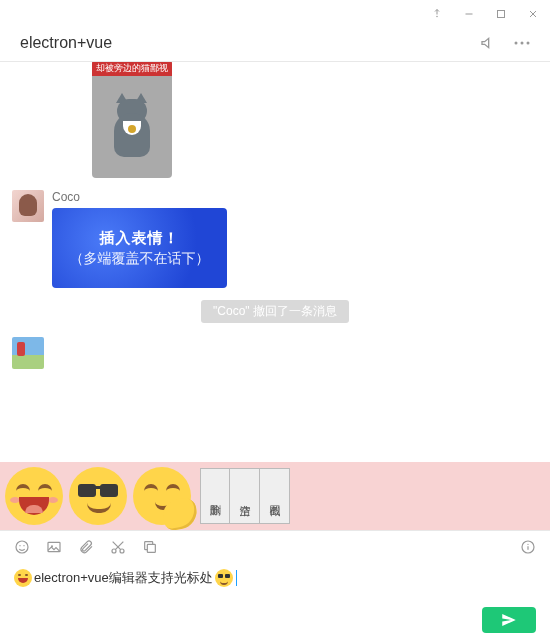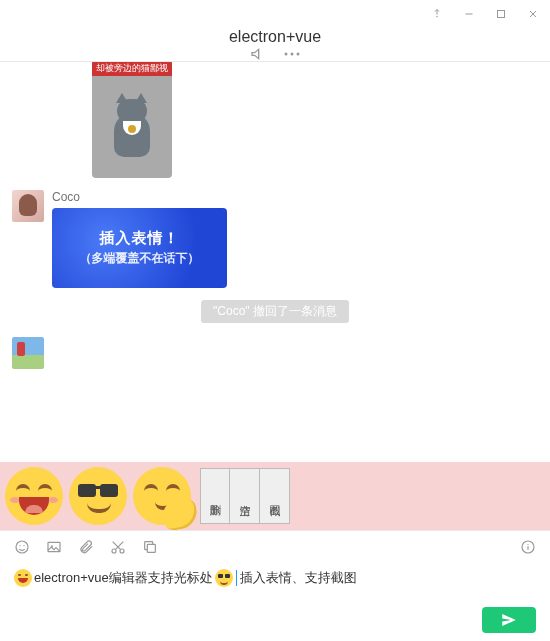--- a/index.html
+++ b/index.html
@@ -29,21 +29,20 @@
   .titlebar svg { width: 12px; height: 12px; }
 
   
   .header {
     height: 34px;
     display: flex;
     align-items: center;
     justify-content: space-between;
     padding: 0 20px 4px 20px;
     border-bottom: 1px solid #e8e8e8;
-    flex-direction: column;
   }
   .header-title { font-size: 16px; color: #333; }
   .header-actions { display:flex; gap:18px; color:#888; align-items:center; }
   .header-actions .icon { cursor:pointer; display:flex; }
 
   
   .messages {
     flex: 1 1 auto;
     overflow: hidden;
     padding: 0 12px;
@@ -101,21 +100,21 @@
     border-radius:4px;
     display:flex;
     flex-direction:column;
     align-items:center;
     justify-content:center;
     color:#fff;
     font-weight:bold;
     font-size:15px;
     position:relative;
   }
-  .fullstack-img .sub { font-size:12px; font-weight:bold; opacity:0.9; margin-top:2px; }
+  .fullstack-img .sub { font-size:14px; font-weight:normal; opacity:0.9; margin-top:2px; }
 
   
   .recall {
     display:flex; justify-content:center; margin: 12px 0 14px 0;
   }
   .recall-badge {
     background:#d9d9d9; color:#fff; font-size:12px;
     padding: 3px 12px; border-radius:3px;
   }
 
@@ -396,21 +395,20 @@
           <circle cx="12" cy="8" r="1" fill="#999" stroke="none"></circle>
         </svg>
     </span>
   </div>
 
   <div class="compose-input">
     <span class="inline-emoji smile"></span>
     <span>electron+vue编辑器支持光标处</span>
     <span class="inline-emoji cool"></span>
     <span class="cursor-caret"></span>
-    <span>插入表情、支持截图</span>
   </div>
 </div>
 
 <div class="send-area">
   <div class="send-btn">
     <svg viewBox="0 0 24 24">
         <path d="M3 20l18-8L3 4v6l12 2-12 2v6z"></path>
       </svg>
   </div>
 </div>

